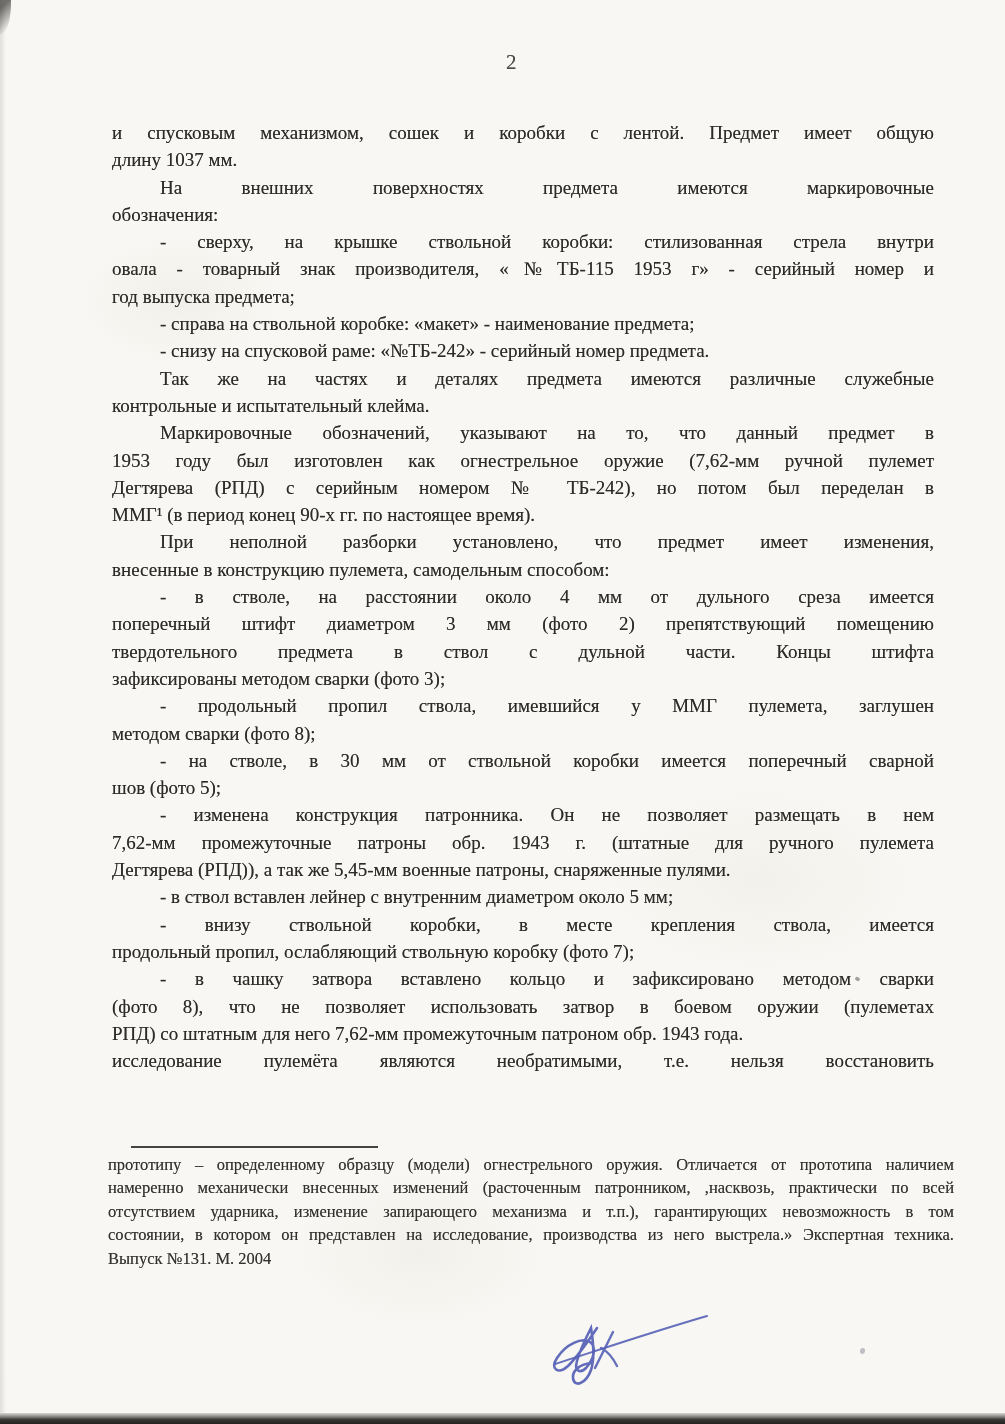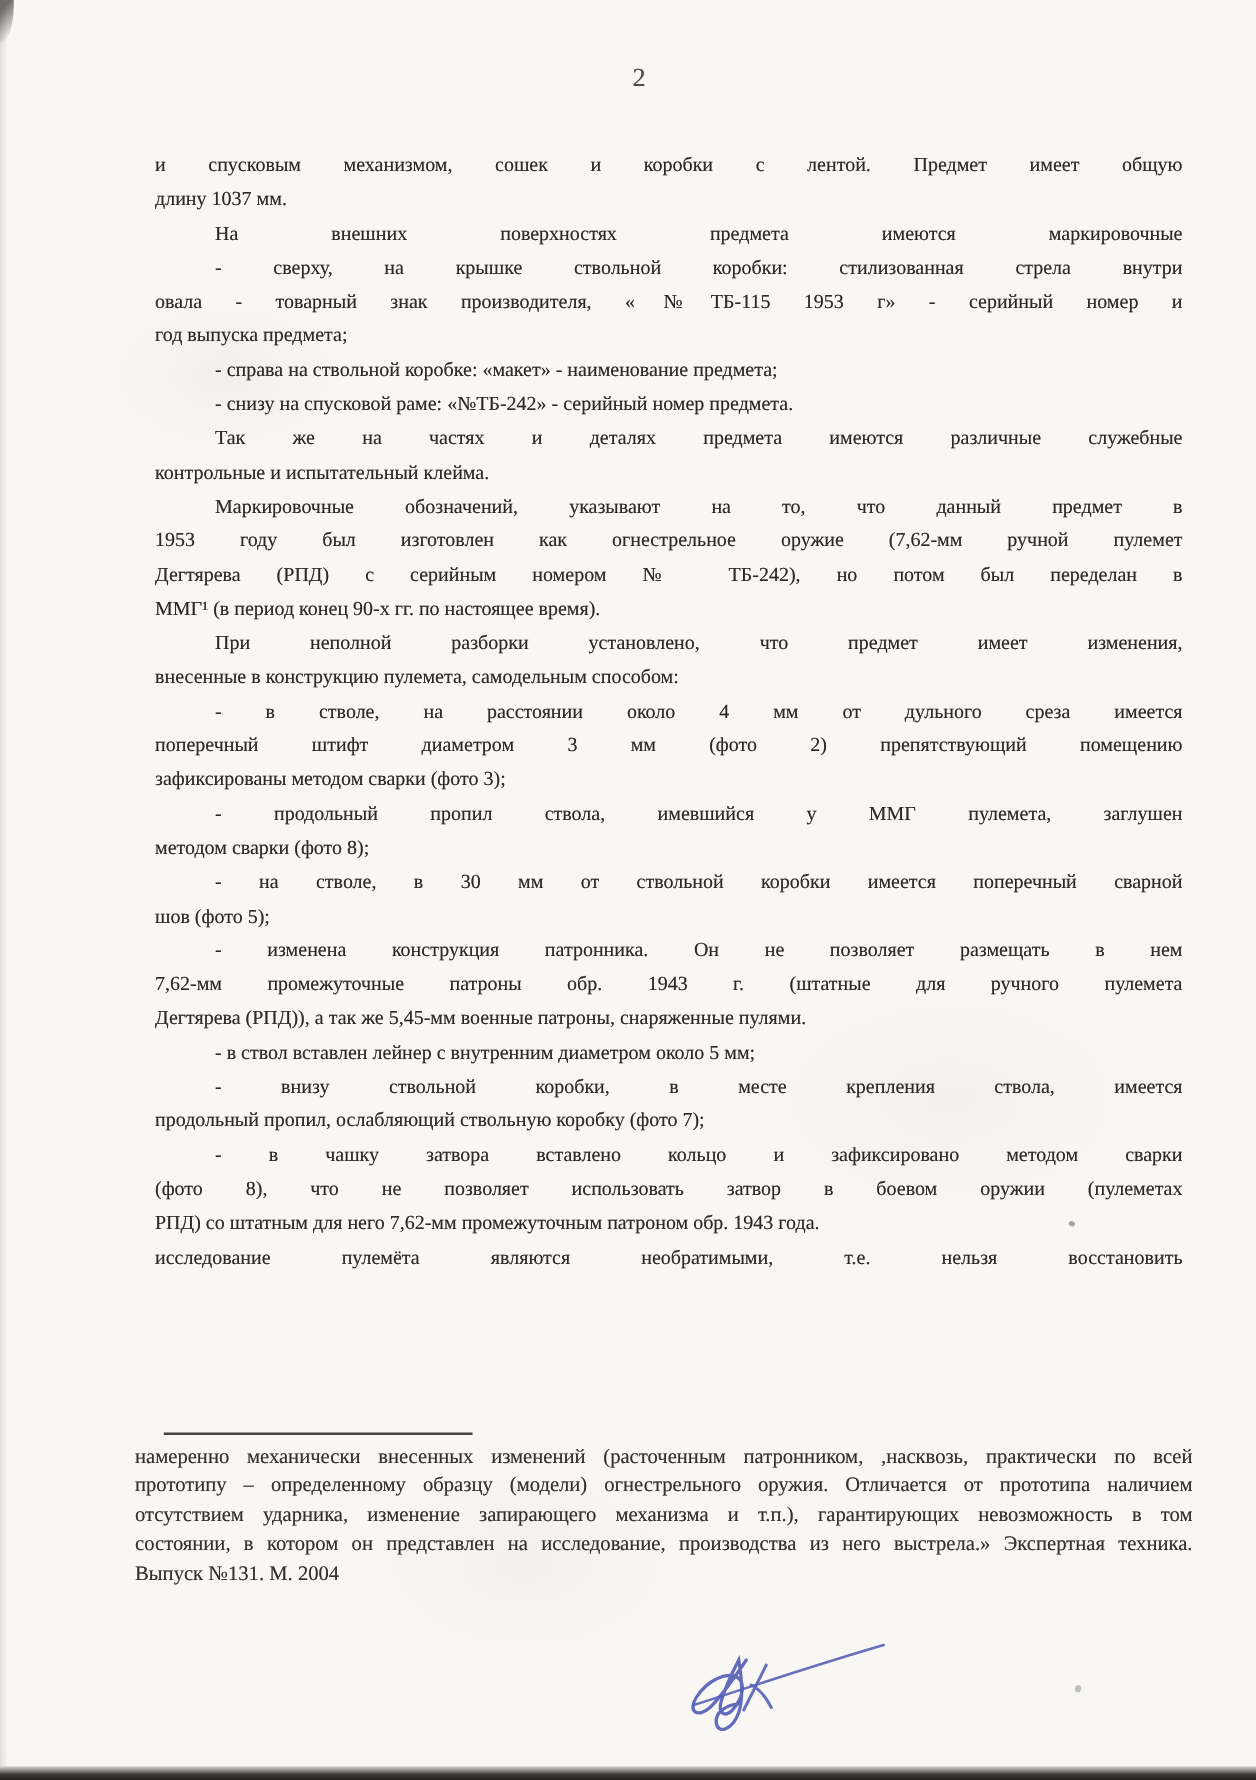--- a/index.html
+++ b/index.html
@@ -14,22 +14,22 @@
     text-shadow:0 0 .4px rgba(45,43,40,.55);
   }
   .edge-left{position:absolute;left:0;top:0;width:6px;height:100%;
     background:linear-gradient(to right, rgba(50,48,45,.12), rgba(50,48,45,0));}
   .corner-mark{position:absolute;left:0;top:0;width:11px;height:34px;opacity:.75;
     background:linear-gradient(135deg,#434240 20%,rgba(67,66,64,0) 85%);
     border-radius:0 0 90% 0;}
   .bottom-edge{position:absolute;left:0;bottom:0;width:100%;height:11px;
     background:linear-gradient(to bottom,#d8d7d3 0%,#8f8e8a 30%,#393836 60%,#242321 100%);}
   .page-number{position:absolute;left:506px;top:50px;font-size:21px;color:#4d4c49;}
-  .body-text{position:absolute;left:124px;top:119px;width:822px;
-    font-size:16px;line-height:27.3px;}
+  .body-text{position:absolute;left:112px;top:119px;width:822px;
+    font-size:19px;line-height:27.3px;}
   .ln{text-align:justify;text-align-last:left;overflow:hidden;white-space:nowrap;}
   .ln{white-space:normal;}
   .ln.just{text-align-last:justify;}
   .ln.ind{text-indent:48px;}
   .footnote-rule{position:absolute;left:131px;top:1146px;width:247px;height:2px;background:#45433f;}
   .footnote{position:absolute;left:108px;top:1153px;width:846px;
     font-size:16.5px;line-height:23.4px;color:#34322f;}
   .signature{position:absolute;left:545px;top:1306px;}
   .speck{position:absolute;border-radius:50%;}
   .speck-1{left:855px;top:977px;width:5px;height:4px;background:rgba(95,93,90,.55);transform:rotate(25deg);}
@@ -42,57 +42,59 @@
 
   <div class="edge-left"></div>
   <div class="corner-mark"></div>
 
   <div class="page-number">2</div>
 
   <div class="body-text">
     <div class="ln just">и спусковым механизмом, сошек и коробки с лентой. Предмет имеет общую</div>
     <div class="ln">длину 1037 мм.</div>
     <div class="ln ind just">На внешних поверхностях предмета имеются маркировочные</div>
+    <div class="ln">обозначения:</div>
     <div class="ln ind just">- сверху, на крышке ствольной коробки: стилизованная стрела внутри</div>
     <div class="ln just">овала - товарный знак производителя, «№ТБ-115 1953 г» - серийный номер и</div>
     <div class="ln">год выпуска предмета;</div>
     <div class="ln ind">- справа на ствольной коробке: «макет» - наименование предмета;</div>
     <div class="ln ind">- снизу на спусковой раме: «№ТБ-242» - серийный номер предмета.</div>
     <div class="ln ind just">Так же на частях и деталях предмета имеются различные служебные</div>
     <div class="ln">контрольные и испытательный клейма.</div>
     <div class="ln ind just">Маркировочные обозначений, указывают на то, что данный предмет в</div>
     <div class="ln just">1953 году был изготовлен как огнестрельное оружие (7,62-мм ручной пулемет</div>
     <div class="ln just">Дегтярева (РПД) с серийным номером № ТБ-242), но потом был переделан в</div>
     <div class="ln">ММГ¹ (в период конец 90-х гг. по настоящее время).</div>
     <div class="ln ind just">При неполной разборки установлено, что предмет имеет изменения,</div>
     <div class="ln">внесенные в конструкцию пулемета, самодельным способом:</div>
     <div class="ln ind just">- в стволе, на расстоянии около 4 мм от дульного среза имеется</div>
     <div class="ln just">поперечный штифт диаметром 3 мм (фото 2) препятствующий помещению</div>
+    <div class="ln just">твердотельного предмета в ствол с дульной части. Концы штифта</div>
     <div class="ln">зафиксированы методом сварки (фото 3);</div>
     <div class="ln ind just">- продольный пропил ствола, имевшийся у ММГ пулемета, заглушен</div>
     <div class="ln">методом сварки (фото 8);</div>
     <div class="ln ind just">- на стволе, в 30 мм от ствольной коробки имеется поперечный сварной</div>
     <div class="ln">шов (фото 5);</div>
     <div class="ln ind just">- изменена конструкция патронника. Он не позволяет размещать в нем</div>
     <div class="ln just">7,62-мм промежуточные патроны обр. 1943 г. (штатные для ручного пулемета</div>
     <div class="ln">Дегтярева (РПД)), а так же 5,45-мм военные патроны, снаряженные пулями.</div>
     <div class="ln ind">- в ствол вставлен лейнер с внутренним диаметром около 5 мм;</div>
     <div class="ln ind just">- внизу ствольной коробки, в месте крепления ствола, имеется</div>
     <div class="ln">продольный пропил, ослабляющий ствольную коробку (фото 7);</div>
     <div class="ln ind just">- в чашку затвора вставлено кольцо и зафиксировано методом сварки</div>
     <div class="ln just">(фото 8), что не позволяет использовать затвор в боевом оружии (пулеметах</div>
     <div class="ln">РПД) со штатным для него 7,62-мм промежуточным патроном обр. 1943 года.</div>
     <div class="ln just">исследование пулемёта являются необратимыми, т.е. нельзя восстановить</div>
   </div>
 
   <div class="footnote-rule"></div>
 
   <div class="footnote">
+    <div class="ln just">прототипу – определенному образцу (модели) огнестрельного оружия. Отличается от прототипа наличием</div>
     <div class="ln just">намеренно механически внесенных изменений (расточенным патронником, ,насквозь, практически по всей</div>
-    <div class="ln just">прототипу – определенному образцу (модели) огнестрельного оружия. Отличается от прототипа наличием</div>
     <div class="ln just">отсутствием ударника, изменение запирающего механизма и т.п.), гарантирующих невозможность в том</div>
     <div class="ln just">состоянии, в котором он представлен на исследование, производства из него выстрела.» Экспертная техника.</div>
     <div class="ln">Выпуск №131. М. 2004</div>
   </div>
 
   <svg class="signature" width="170" height="85" viewBox="0 0 170 85" fill="none">
     <path d="M 10 58 C 42 48 100 28 162 10" stroke="#5560b6" stroke-width="2" stroke-linecap="round" opacity="0.9"></path>
     <path d="M 52 22 C 44 34 33 50 23 60 C 13 69 5 63 12 52 C 21 38 37 31 45 36 C 52 41 49 53 41 62 C 35 68 29 65 32 55 C 36 41 43 28 46 22 C 48 34 50 52 46 64 C 41 78 29 82 28 72 C 27 64 36 58 46 57" stroke="#5560b6" stroke-width="2.6" stroke-linecap="round" opacity="0.92"></path>
     <path d="M 68 26 C 62 38 55 52 50 62 M 56 42 C 62 45 68 52 72 60" stroke="#5560b6" stroke-width="2.4" stroke-linecap="round" opacity="0.9"></path>
   </svg>

